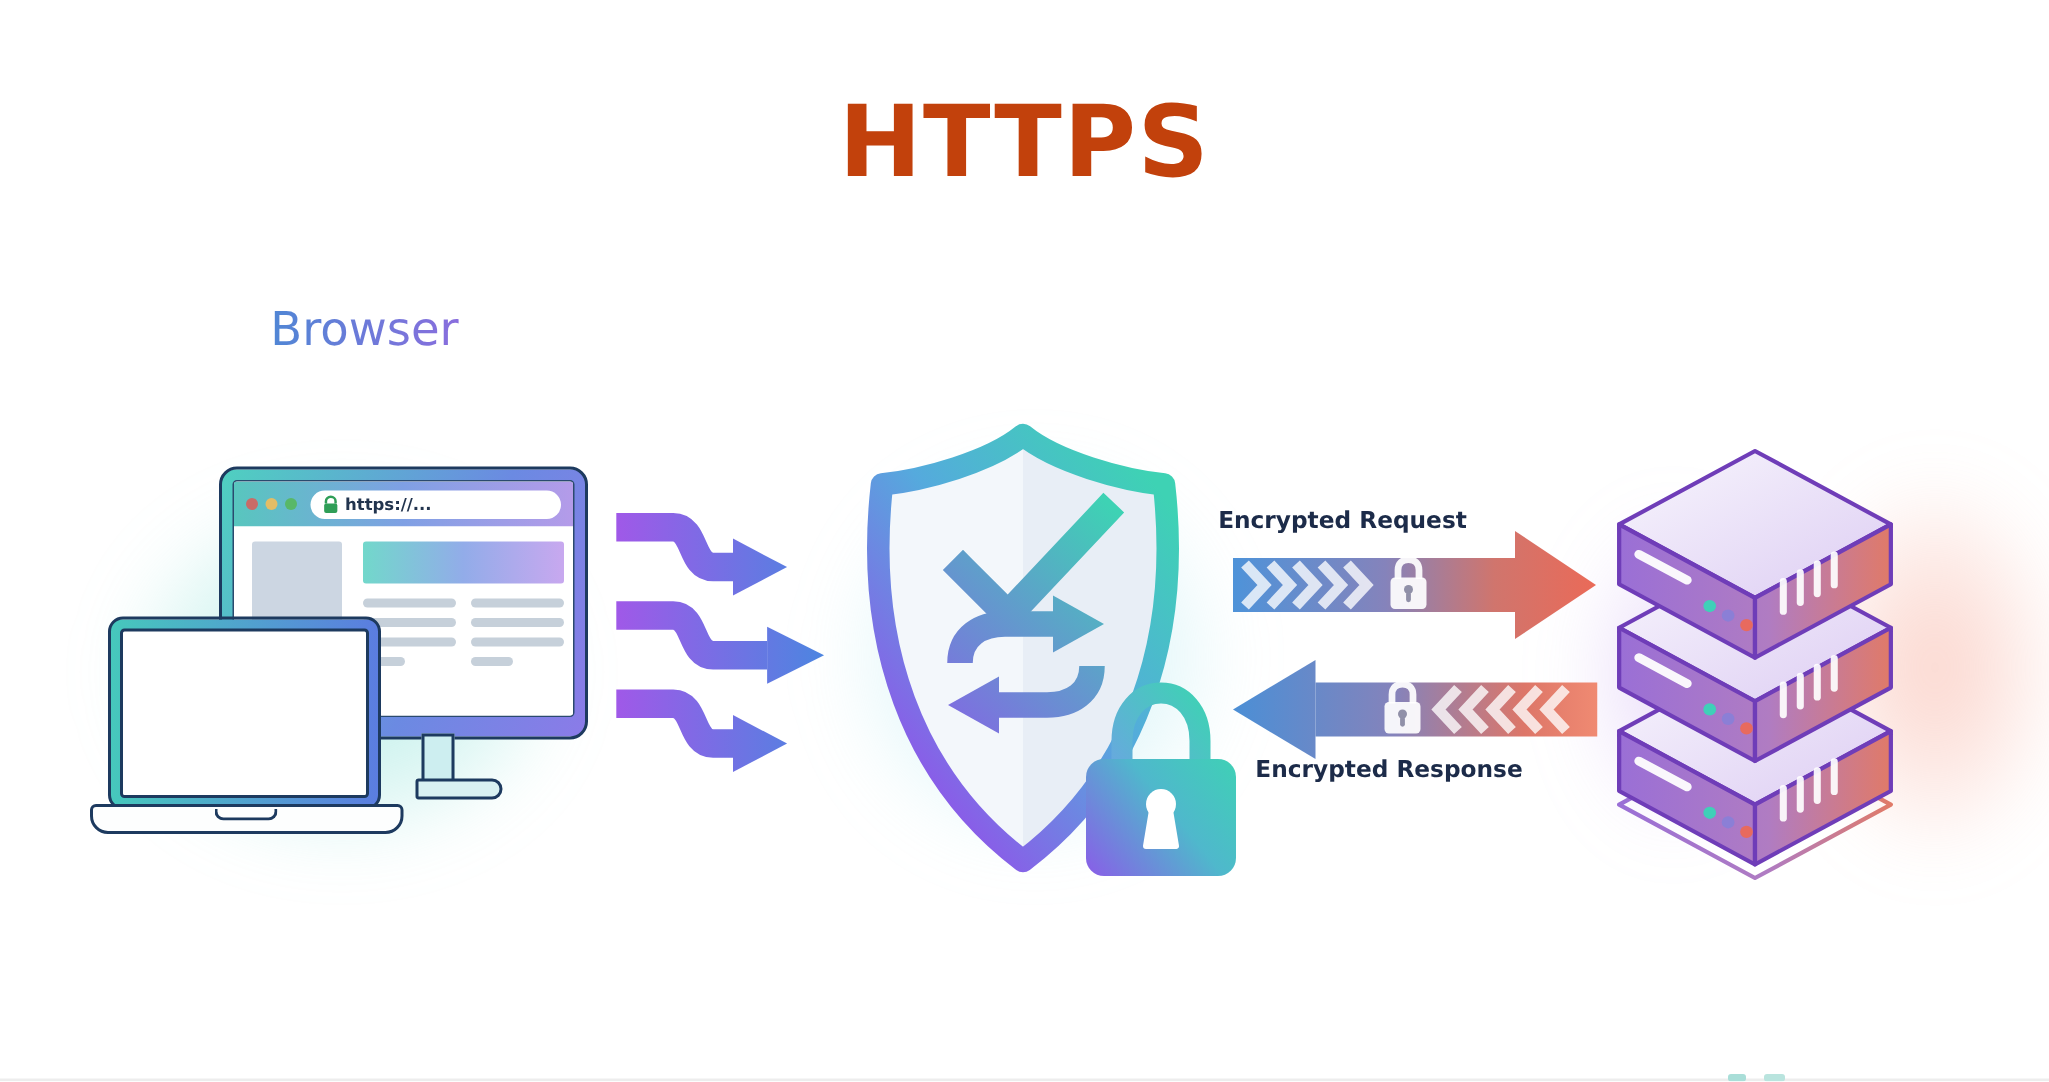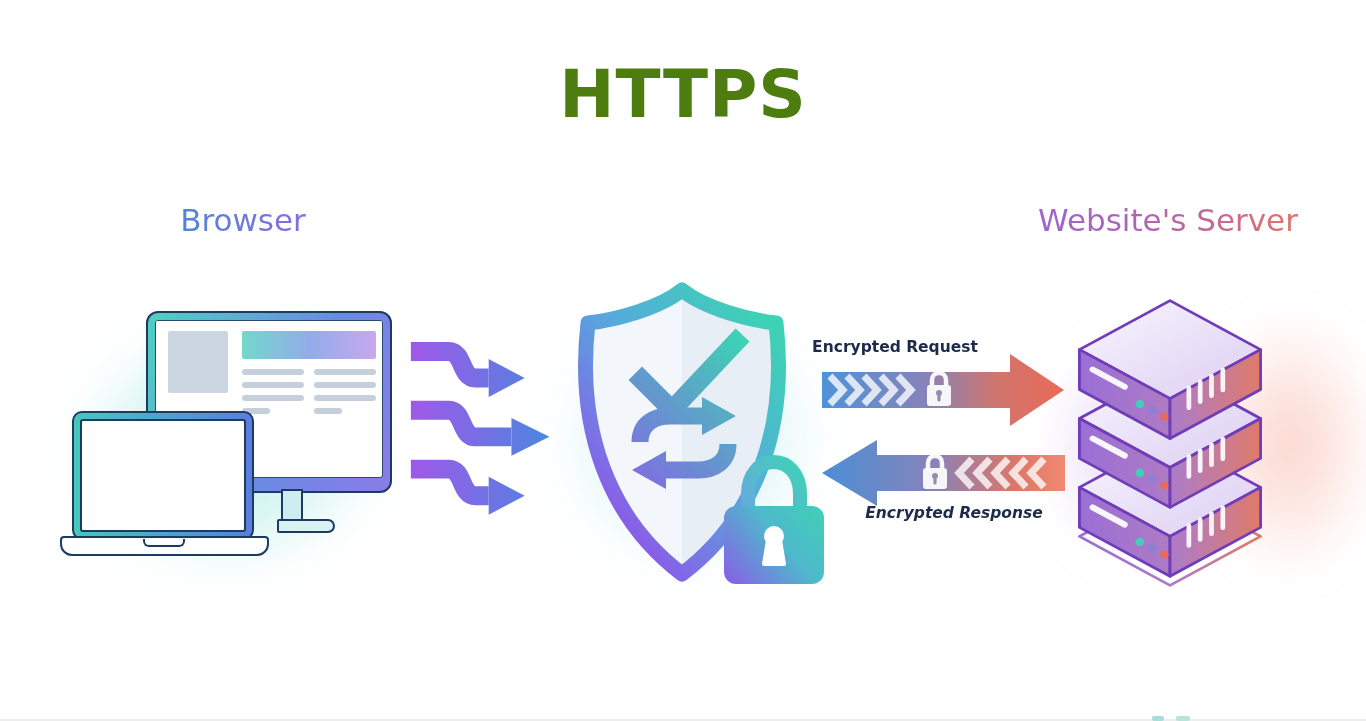--- a/index.html
+++ b/index.html
@@ -17,21 +17,21 @@
   .glow-shield { left:520px; top:268px; width:340px; height:340px;
     background:radial-gradient(closest-side, rgba(150,225,235,0.48), rgba(150,225,235,0.15) 62%, transparent 78%); }
   .glow-server-l { left:1026px; top:300px; width:180px; height:300px;
     background:radial-gradient(closest-side, rgba(190,150,238,0.38), transparent 75%); }
   .glow-server-r { left:1180px; top:280px; width:220px; height:330px;
     background:radial-gradient(closest-side, rgba(246,158,138,0.45), rgba(246,158,138,0.12) 62%, transparent 78%); }
 
   
   .title {
     left:0; right:0; top:56px; text-align:center;
-    font-size:66px; font-weight:bold; letter-spacing:1px; color:#4d7c0f;
+    font-size:66px; font-weight:bold; letter-spacing:1px; color:#c2410c;
   }
   .col-label {
     top:202px; font-size:31px; font-weight:normal; text-align:center;
     background-clip:text; -webkit-background-clip:text; color:transparent;
   }
   .lbl-browser { left:143px; width:200px;
     background-image:linear-gradient(90deg,#3f8ed2,#9a66e0); }
   .lbl-secure { left:568px; width:240px;
     background-image:linear-gradient(90deg,#3f8ed2,#9a66e0); }
   .lbl-server { left:1018px; width:300px;
@@ -67,45 +67,56 @@
   .laptop-screen { width:100%; height:100%; background:#ffffff;
     border:2px solid #1d3a5f; border-radius:3px; }
   .laptop-base { left:60px; top:536px; width:209px; height:20px; background:#fdfefe;
     border:2.5px solid #1d3a5f; border-radius:4px 4px 12px 12px; }
   .laptop-notch { left:143px; top:539px; width:42px; height:8px; background:#fdfefe;
     border:2.5px solid #1d3a5f; border-top:none; border-radius:0 0 6px 6px; }
 
   
   .flow-label { font-size:15.5px; font-weight:600; color:#1c2b49; text-align:center; }
   .lbl-request { left:800px; top:338px; width:190px; }
-  .lbl-response { left:854px; top:504px; width:200px;font-style:italic; }
+  .lbl-response { left:826px; top:504px; width:200px; }
 
   
   .bottom-line { left:0; top:719px; width:1366px; height:2px; background:#ededed; }
   .wm { top:716px; height:5px; border-radius:2px; background:#a9ded8; }
   .wm1 { left:1152px; width:12px; }
   .wm2 { left:1176px; width:14px; background:#b9e4de; }
 </style>
 </head>
 <body>
 
 <div id="canvas">
 
   <div class="glow glow-browser"></div>
   <div class="glow glow-shield"></div>
   <div class="glow glow-server-l"></div>
   <div class="glow glow-server-r"></div>
 
   <div class="abs title">HTTPS</div>
 
   <div class="abs col-label lbl-browser">Browser</div>
-  <div class="abs col-label lbl-server">Website's Server</div>
 
   <div class="abs monitor">
     <div class="monitor-screen">
+      <div class="chrome">
+        <span class="dot" style="background:#c96b67"></span>
+        <span class="dot" style="background:#e3bd66"></span>
+        <span class="dot" style="background:#58b868"></span>
+        <span class="url-pill">
+          <svg width="11" height="13" viewBox="0 0 12 14">
+            <path d="M2.5 6 V4.5 C2.5 2.6 4 1.2 6 1.2 C8 1.2 9.5 2.6 9.5 4.5 V6" stroke="#2f9e57" stroke-width="1.8" fill="none"></path>
+            <rect x="1.2" y="6" width="9.6" height="7" rx="1.5" fill="#2f9e57"></rect>
+          </svg>
+          <span class="url-text">https://...</span>
+        </span>
+      </div>
       <div class="page">
         <div class="pg-box"></div>
         <div class="pg-banner"></div>
         <div class="pg-line" style="left:86px; top:48px; width:62px;"></div>
         <div class="pg-line" style="left:86px; top:61px; width:62px;"></div>
         <div class="pg-line" style="left:86px; top:74px; width:62px;"></div>
         <div class="pg-line" style="left:86px; top:87px; width:28px;"></div>
         <div class="pg-line" style="left:158px; top:48px; width:62px;"></div>
         <div class="pg-line" style="left:158px; top:61px; width:62px;"></div>
         <div class="pg-line" style="left:158px; top:74px; width:62px;"></div>

